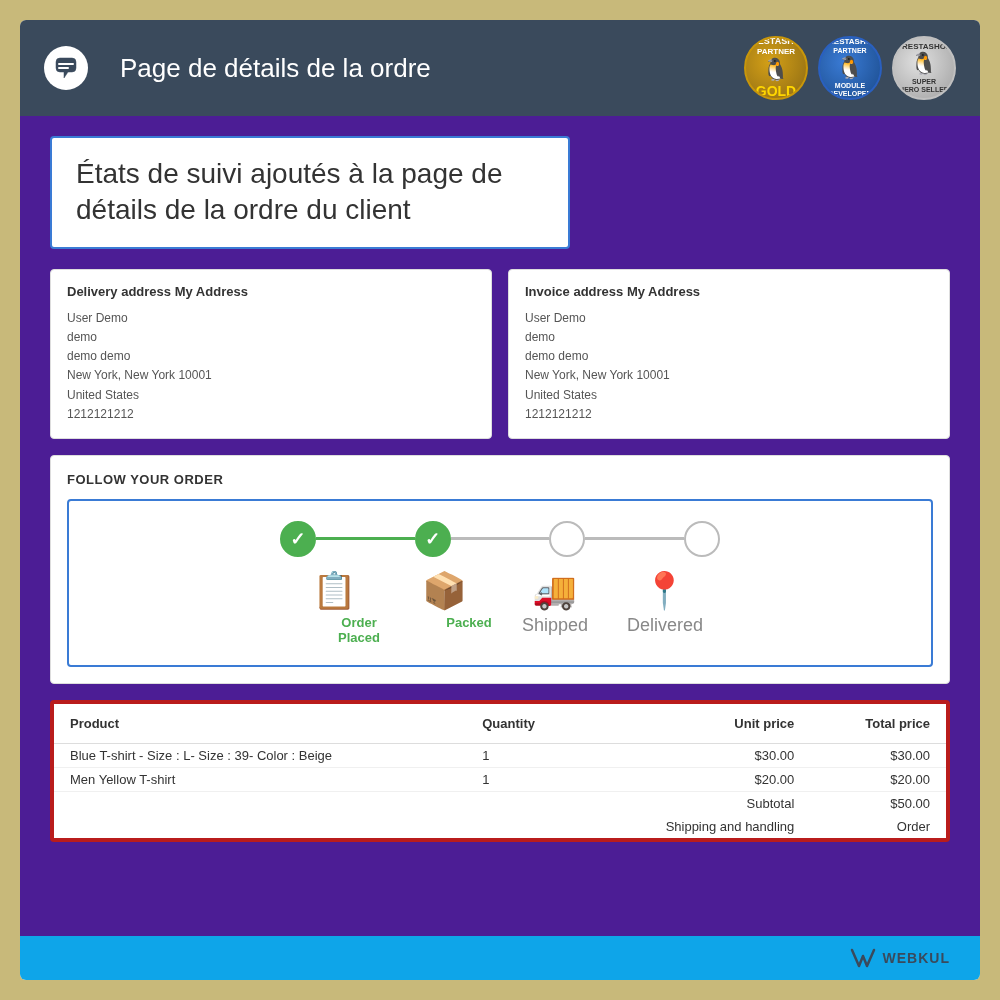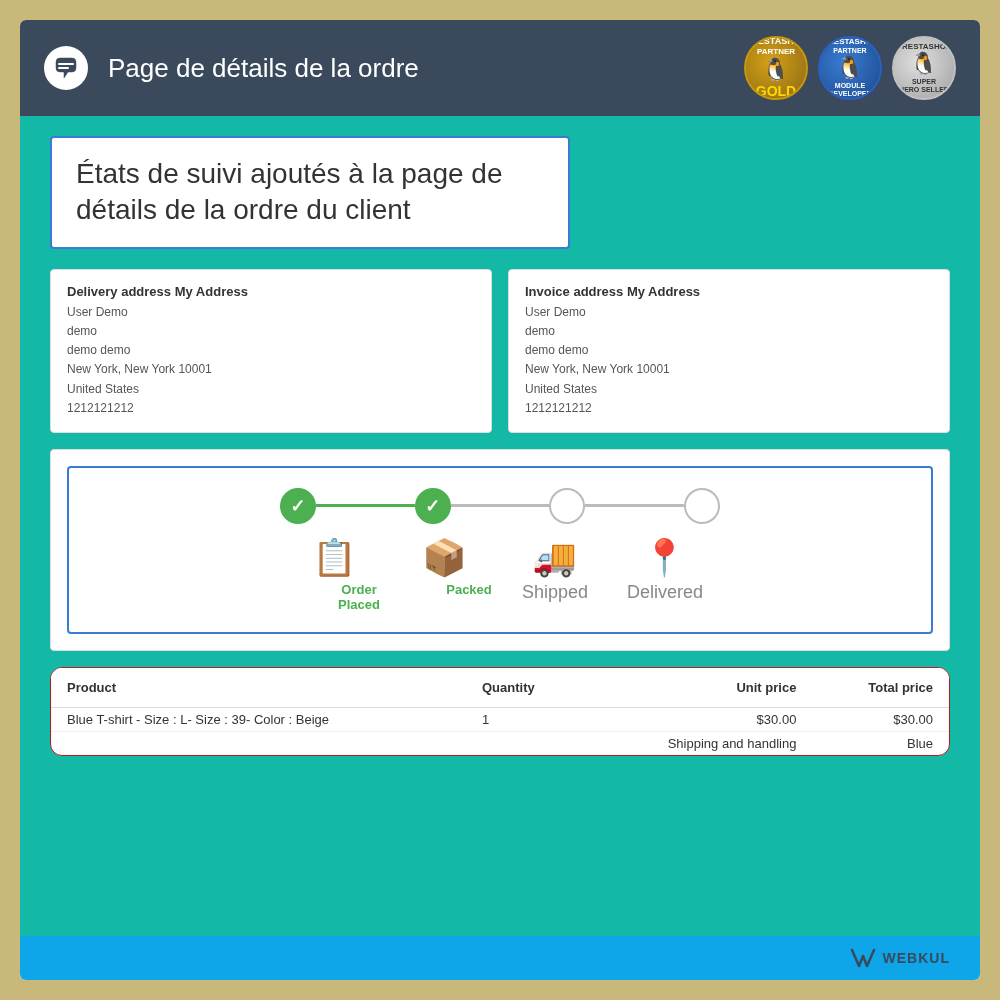--- a/index.html
+++ b/index.html
@@ -26,21 +26,21 @@
       background: #3a4a5c;
       padding: 16px 24px;
       display: flex;
       align-items: center;
       justify-content: space-between;
       flex-shrink: 0;
     }
     .header-left {
       display: flex;
       align-items: center;
-      gap: 20px;
+      gap: 32px;
     }
     .logo-circle {
       width: 44px;
       height: 44px;
       border-radius: 50%;
       background: #fff;
       display: flex;
       align-items: center;
       justify-content: center;
     }
@@ -87,21 +87,21 @@
     }
     .badge-inner {
       display: flex;
       flex-direction: column;
       align-items: center;
       font-size: 7px;
       line-height: 1.2;
     }
     
     .content {
-      background: #14b8a6;
+      background: #4c1d95;
       flex: 1;
       padding: 20px 30px;
       overflow: hidden;
     }
     
     .banner-box {
       border: 2px solid #3a7bd5;
       background: #fff;
       border-radius: 4px;
       padding: 18px 24px;
@@ -123,21 +123,21 @@
     .address-card {
       background: #fff;
       border: 1px solid #ddd;
       border-radius: 4px;
       padding: 14px 16px;
       flex: 1;
     }
     .address-title {
       font-weight: bold;
       font-size: 13px;
-      margin-bottom: 4px;
+      margin-bottom: 10px;
       color: #333;
     }
     .address-line {
       font-size: 12px;
       color: #555;
       line-height: 1.6;
     }
     
     .order-section {
       background: #fff;
@@ -233,22 +233,22 @@
       margin-left: 48px;
     }
     .step-label-inactive {
       color: #888;
       font-size: 18px;
       text-align: center;
     }
     
     .products-section {
       background: #fff;
-      border: 1px solid #b91c1c;
-      border-radius: 12px;
+      border: 4px solid #b91c1c;
+      border-radius: 4px;
       padding: 0;
       overflow: hidden;
     }
     .products-table {
       width: 100%;
       border-collapse: collapse;
       font-size: 13px;
     }
     .products-table th {
       text-align: left;
@@ -367,20 +367,21 @@
       </div>
       <div class="address-card">
         <div class="address-title">Invoice address My Address</div>
         <div class="address-line">
           User Demo<br>demo<br>demo demo<br>New York, New York 10001<br>United States<br>1212121212
         </div>
       </div>
     </div>
 
     <div class="order-section">
+      <div class="order-section-title">FOLLOW YOUR ORDER</div>
       <div class="tracking-box">
 
         <div class="progress-row">
           <div class="step-circle step-circle-done">
             <span class="checkmark">✓</span>
           </div>
           <div class="progress-line progress-line-done"></div>
           <div class="step-circle step-circle-done">
             <span class="checkmark">✓</span>
           </div>
@@ -421,24 +422,35 @@
             <th class="right">Total price</th>
           </tr>
         </thead>
         <tbody>
           <tr>
             <td>Blue T-shirt - Size : L- Size : 39- Color : Beige</td>
             <td>1</td>
             <td class="right">$30.00</td>
             <td class="right">$30.00</td>
           </tr>
+          <tr>
+            <td>Men Yellow T-shirt</td>
+            <td>1</td>
+            <td class="right">$20.00</td>
+            <td class="right">$20.00</td>
+          </tr>
+          <tr class="summary-row">
+            <td colspan="2"></td>
+            <td class="summary-label">Subtotal</td>
+            <td class="summary-value right">$50.00</td>
+          </tr>
           <tr class="summary-row">
             <td colspan="2"></td>
             <td class="summary-label">Shipping and handling</td>
-            <td class="summary-value right">Blue</td>
+            <td class="summary-value right">Order</td>
           </tr>
         </tbody>
       </table>
     </div>
 
   </div>
 
   <div class="footer">
     <div class="webkul-logo">
       <svg class="webkul-icon" viewBox="0 0 28 28" fill="none" xmlns="http://www.w3.org/2000/svg">

